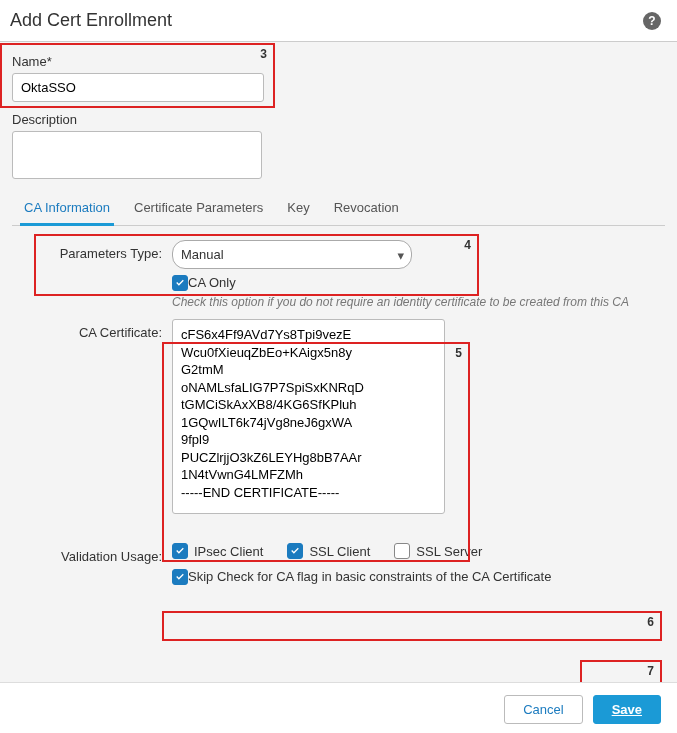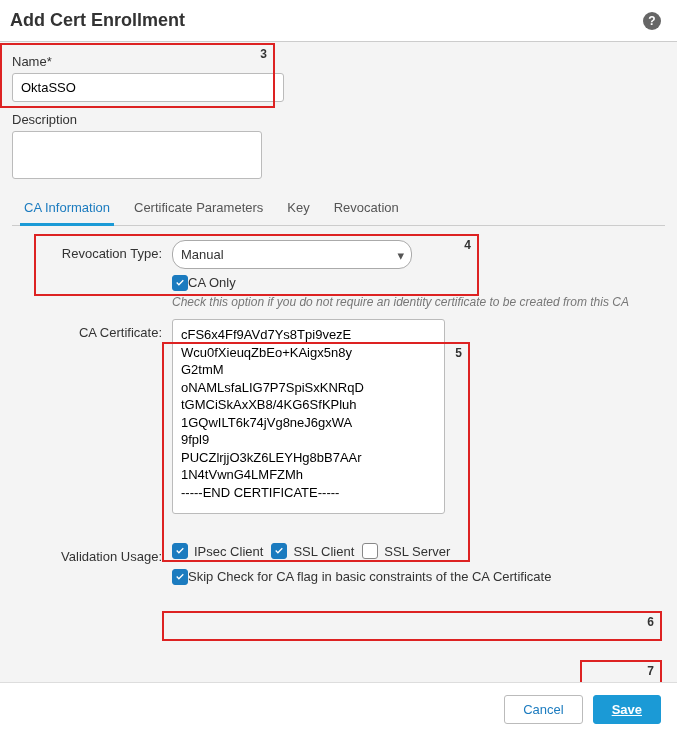--- a/index.html
+++ b/index.html
@@ -16,21 +16,21 @@
     }
     .dialog-header {
       display: flex;
       align-items: center;
       justify-content: space-between;
       padding: 10px 16px 10px 10px;
       border-bottom: 1px solid #ccc;
     }
     .dialog-title {
       font-size: 18px;
-      font-weight: 700;
+      font-weight: 400;
       color: #333;
     }
     .help-icon {
       width: 18px;
       height: 18px;
       border-radius: 50%;
       background: #666;
       color: #fff;
       display: flex;
       align-items: center;
@@ -48,21 +48,21 @@
     }
     .field-row {
       margin-bottom: 10px;
     }
     .field-label {
       display: block;
       margin-bottom: 4px;
       color: #333;
     }
     .text-input {
-      width: 272px;
+      width: 252px;
       padding: 6px 8px;
       border: 1px solid #bbb;
       border-radius: 3px;
       font-size: 13px;
       background: #fff;
     }
     .textarea-desc {
       width: 250px;
       height: 48px;
       padding: 6px 8px;
@@ -170,21 +170,21 @@
       font-size: 13px;
       font-family: Arial, sans-serif;
       resize: none;
       overflow-y: scroll;
       line-height: 1.35;
       background: #fff;
     }
     .validation-row {
       display: flex;
       align-items: center;
-      gap: 8px;
+      gap: 24px;
       flex-wrap: wrap;
     }
     .check-label {
       display: flex;
       align-items: center;
       gap: 6px;
     }
     .dialog-footer {
       display: flex;
       justify-content: flex-end;
@@ -250,21 +250,21 @@
   <div class="tabs">
     <div class="tab active">CA Information</div>
     <div class="tab">Certificate Parameters</div>
     <div class="tab">Key</div>
     <div class="tab">Revocation</div>
   </div>
 
   <div class="form-section">
 
     <div class="form-row">
-      <div class="form-row-label">Revocation Type:</div>
+      <div class="form-row-label">Parameters Type:</div>
       <div class="form-row-control">
         <div class="select-wrap">
           <div class="select-input">Manual</div>
           <span class="select-caret">▾</span>
         </div>
         <div class="checkbox-row">
           <span class="checkbox">
             <svg viewBox="0 0 16 16">
                 <path fill="#fff" d="M6.5 11.5L3 8l1.2-1.2 2.3 2.3 5.3-5.3L13 5z"></path>
               </svg>

